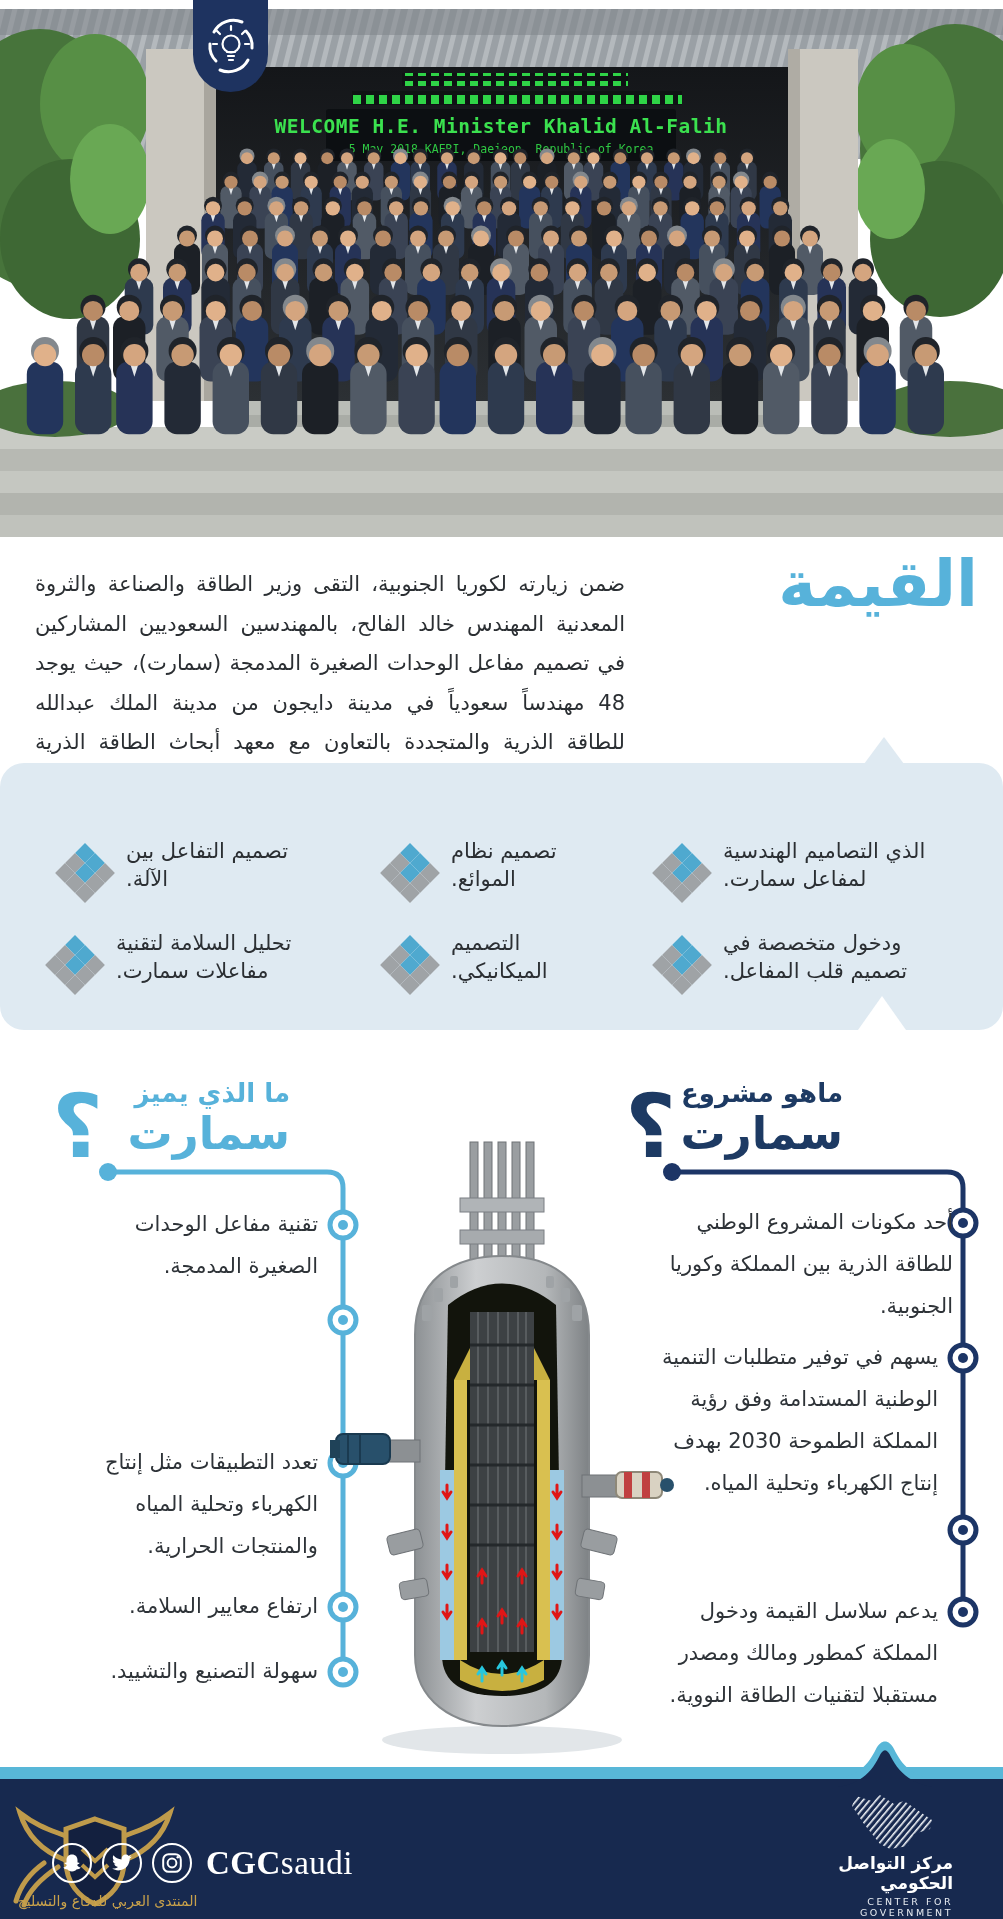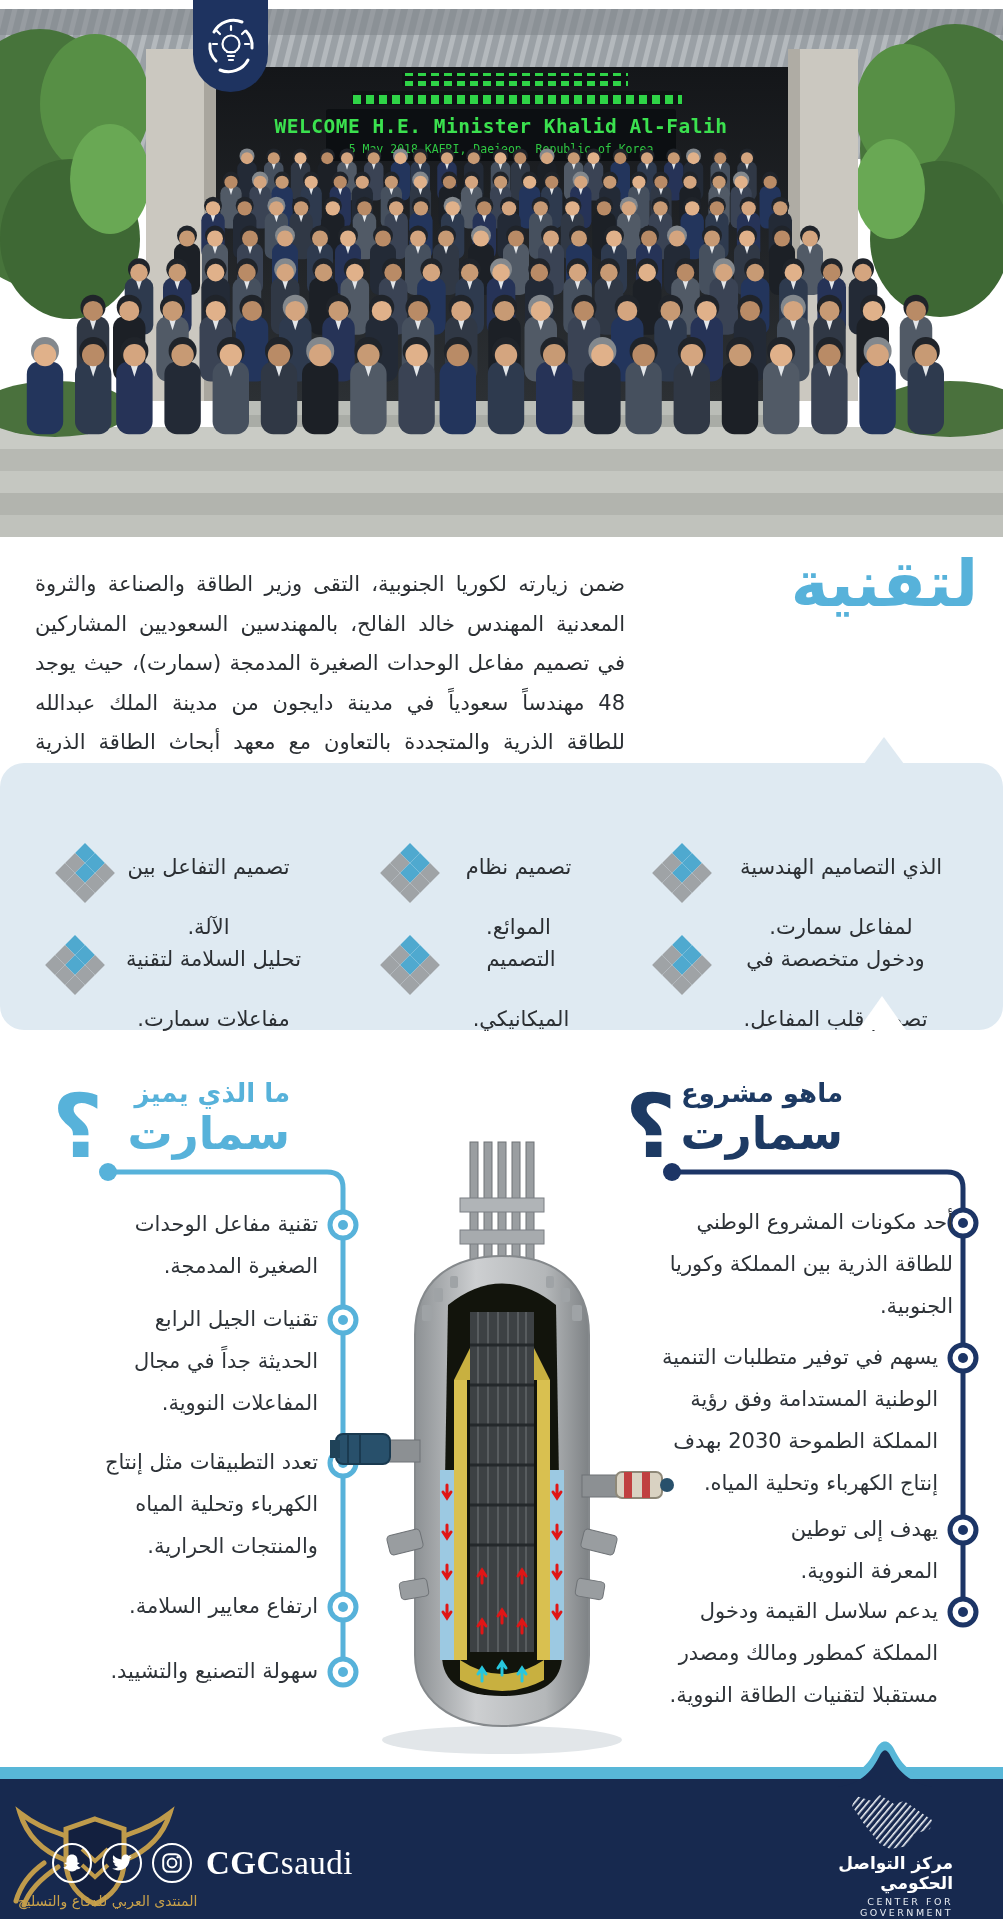--- a/index.html
+++ b/index.html
@@ -24,21 +24,21 @@
   .intro{left:35px;top:565px;width:590px;direction:rtl;text-align:justify;
          font-size:21px;line-height:39.5px;color:#2B2F33;}
 
   
   .band{left:0;top:763px;width:1003px;height:267px;background:#DFEAF2;border-radius:24px;}
   .band-tri-top{left:864px;top:737px;width:0;height:0;border-left:20px solid transparent;
     border-right:20px solid transparent;border-bottom:27px solid #DFEAF2;}
   .band-notch{left:858px;top:996px;width:0;height:0;border-left:24px solid transparent;
     border-right:24px solid transparent;border-bottom:34px solid #fff;z-index:3;}
   .task{position:absolute;display:flex;flex-direction:row-reverse;gap:12px;direction:rtl;}
-  .task .txt{font-size:21px;line-height:60px;color:#2B2F33;text-align:center;margin-top:-6px;}
+  .task .txt{font-size:21px;line-height:28px;color:#2B2F33;text-align:left;margin-top:-6px;}
   .diamond-icon{position:relative;width:56px;height:60px;flex:0 0 56px;}
   .diamond-icon span{position:absolute;width:14px;height:14px;transform:rotate(45deg);}
 
   
   .qa-head{position:absolute;text-align:right;direction:rtl;}
   .qa-small{font-size:26px;font-weight:bold;line-height:30px;}
   .qa-big{font-size:45px;font-weight:bold;line-height:52px;}
   .qa-qm{position:absolute;font-size:88px;font-weight:bold;line-height:90px;}
   .blue{color:#57B2DA;} .navy{color:#1D3A63;}
   .li{position:absolute;direction:rtl;text-align:right;font-size:21px;line-height:42px;color:#2E3338;}
@@ -676,21 +676,21 @@
       </g>
       <g stroke="#fff" fill="none" stroke-width="2.2" stroke-linecap="round">
         <circle cx="29" cy="30" r="8.5"></circle>
         <path d="M25,38 h8 M26,42 h6 M27,46 h4"></path>
         <path d="M29,16 v-4 M18,20 l-3,-3 M40,20 l3,-3 M15,30 h-4 M43,30 h4"></path>
       </g>
     </svg>
   </div>
 
   <div class="abs title-block">
-    <div class="title-l1">لتقنية</div>
+    <div class="title-l1">القيمة</div>
   </div>
   <div class="abs intro" dir="rtl">ضمن زيارته لكوريا الجنوبية، التقى وزير الطاقة والصناعة والثروة المعدنية المهندس خالد الفالح، بالمهندسين السعوديين المشاركين في تصميم مفاعل الوحدات الصغيرة المدمجة (سمارت)، حيث يوجد 48 مهندساً سعودياً في مدينة دايجون من مدينة الملك عبدالله للطاقة الذرية والمتجددة بالتعاون مع معهد أبحاث الطاقة الذرية الكوري (KAERI) يعملون على :</div>
 
   <div class="abs band-tri-top"></div>
   <div class="abs band">
     <div class="task" style="top:80px;right:18px;width:330px">
       <div class="diamond-icon">
           <span style="left: 20px; top: 3px; background: rgb(79, 169, 207);"></span>
           <span style="left: 10px; top: 13px; background: rgb(159, 163, 166);"></span>
           <span style="left: 30px; top: 13px; background: rgb(79, 169, 207);"></span>
@@ -823,28 +823,26 @@
       <g fill="#1C3566">
         <circle cx="963" cy="163" r="5"></circle>
           <circle cx="963" cy="298" r="5"></circle>
         <circle cx="963" cy="470" r="5"></circle>
           <circle cx="963" cy="552" r="5"></circle>
       </g>
     </g>
   </svg>
 
   <div class="li" style="right:685px;top:1203px;width:240px">تقنية مفاعل الوحدات الصغيرة المدمجة.</div>
-  <div class="li" style="right:685px;top:1298px;width:225px">تقنيات الجيل الرابع الحديثة جداً في مجال المفاعلات النووية.</div>
   <div class="li" style="right:685px;top:1441px;width:235px">تعدد التطبيقات مثل إنتاج الكهرباء وتحلية المياه والمنتجات الحرارية.</div>
   <div class="li" style="right:685px;top:1585px;width:260px">ارتفاع معايير السلامة.</div>
   <div class="li" style="right:685px;top:1650px;width:260px">سهولة التصنيع والتشييد.</div>
 
   <div class="li" style="right:50px;top:1201px;width:295px">أحد مكونات المشروع الوطني للطاقة الذرية بين المملكة وكوريا الجنوبية.</div>
   <div class="li" style="right:65px;top:1336px;width:305px">يسهم في توفير متطلبات التنمية الوطنية المستدامة وفق رؤية المملكة الطموحة 2030 بهدف إنتاج الكهرباء وتحلية المياه.</div>
-  <div class="li" style="right:65px;top:1508px;width:210px">يهدف إلى توطين المعرفة النووية.</div>
   <div class="li" style="right:65px;top:1590px;width:300px">يدعم سلاسل القيمة ودخول المملكة كمطور ومالك ومصدر مستقبلا لتقنيات الطاقة النووية.</div>
 
   <svg class="abs" style="left:330px;top:1140px" width="345" height="625" viewBox="0 0 345 625">
     <ellipse cx="172" cy="600" rx="120" ry="14" fill="#E2E6E9"></ellipse>
 
     <g fill="#9A9EA1" stroke="#6E7276" stroke-width="1">
       <rect x="140" y="2" width="8" height="125"></rect>
         <rect x="154" y="2" width="8" height="125"></rect>
       <rect x="168" y="2" width="8" height="125"></rect>
         <rect x="182" y="2" width="8" height="125"></rect>

